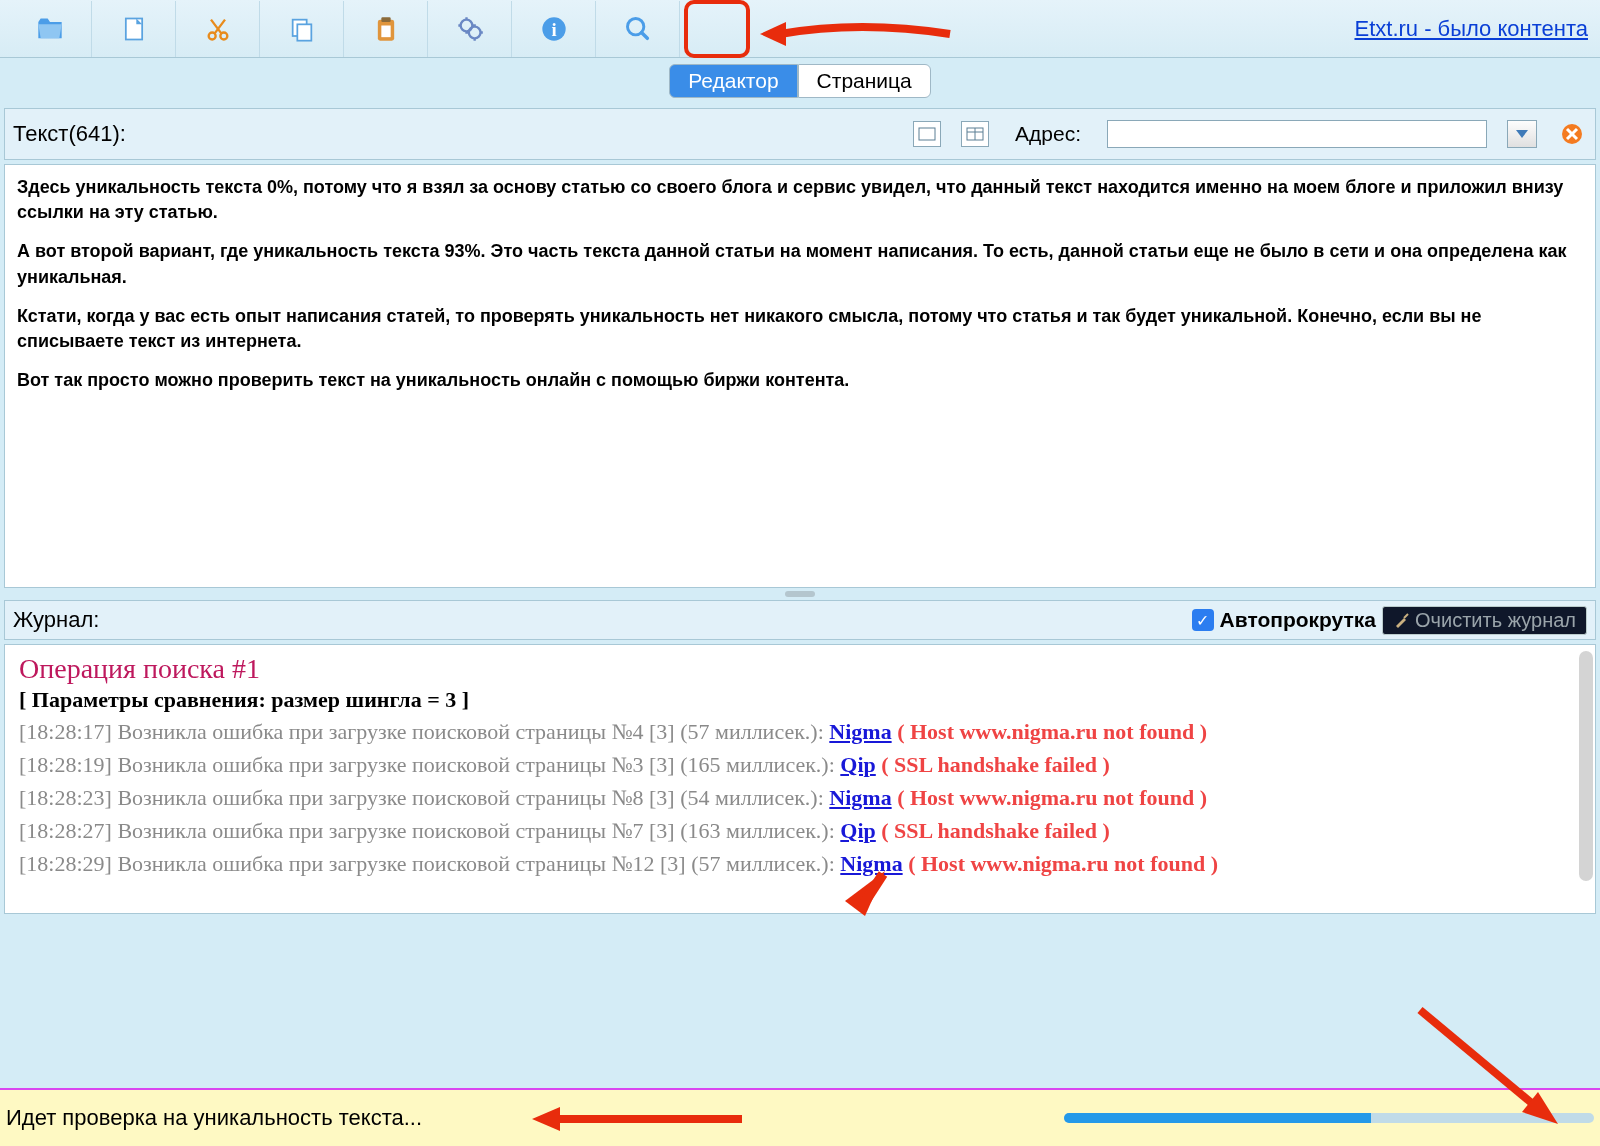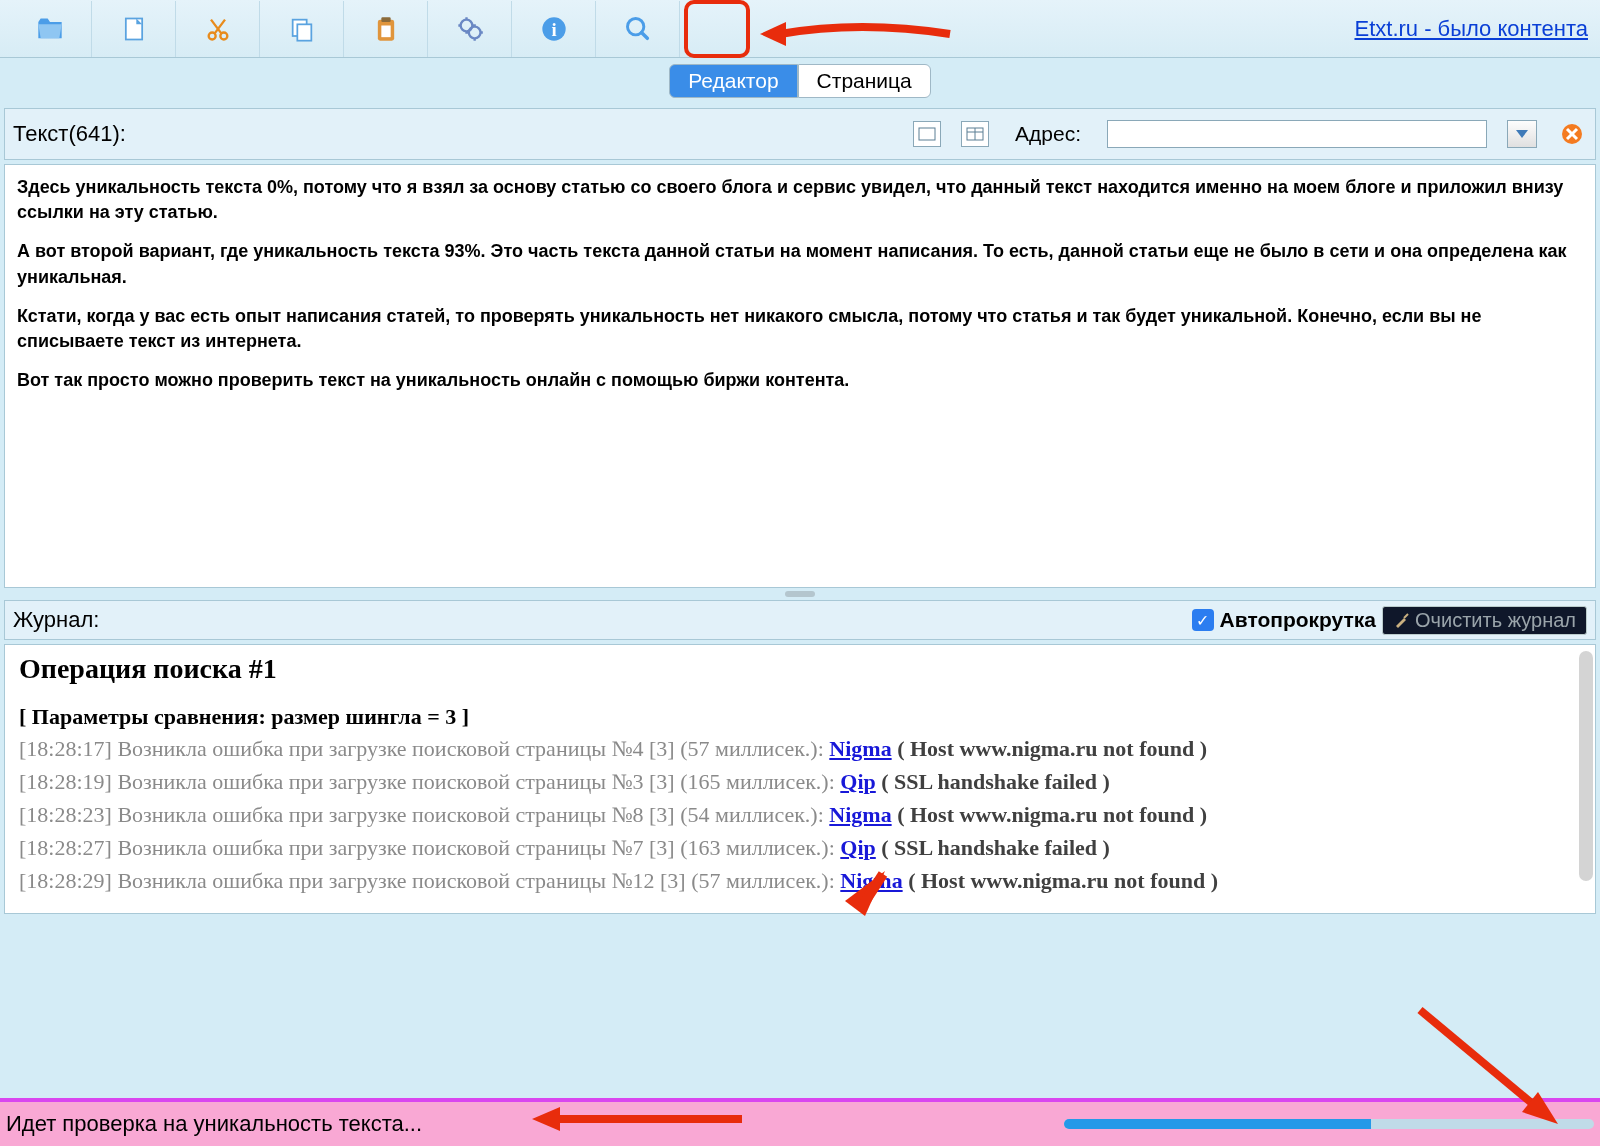--- a/index.html
+++ b/index.html
@@ -174,42 +174,42 @@
   background: #fff;
   border: 1px solid #a8c8d6;
   margin: 4px;
   height: 270px;
   padding: 8px 14px;
   font-size: 22px;
   overflow: auto;
   position: relative;
   font-family: Georgia, serif;
 }
-.log-title { color: #000000; font-size: 28px; font-weight: bold; margin-bottom: 19px; }
+.log-title { color: #be185d; font-size: 28px; font-weight: normal; margin-bottom: 2px; }
 .log-params { font-weight: bold; color: #000; font-size: 22px; margin-bottom: 2px; }
 .log-line { color: #8a8a8a; font-size: 22px; line-height: 1.5; }
 .log-link { color: #1818d8; text-decoration: underline; font-weight: bold; }
-.log-err { color: #404040; font-weight: bold; }
+.log-err { color: #ef4444; font-weight: bold; }
 .log-scroll {
   position: absolute;
   right: 2px; top: 6px;
   width: 14px; height: 230px;
   background: #d4d4d4;
   border-radius: 7px;
 }
 .status-bar {
   position: absolute;
   left: 0; bottom: 0;
   width: 100%;
-  height: 48px;
-  background: #f9a8d4;
+  height: 58px;
+  background: #fef9c3;
   display: flex;
   align-items: center;
   padding: 0 6px;
-  border-top: 4px solid #d946ef;
+  border-top: 2px solid #d946ef;
 }
 .status-text { font-size: 22px; }
 .progress {
   margin-left: auto;
   width: 530px;
   height: 10px;
   background: #c0dbe8;
   border-radius: 5px;
   overflow: hidden;
 }

